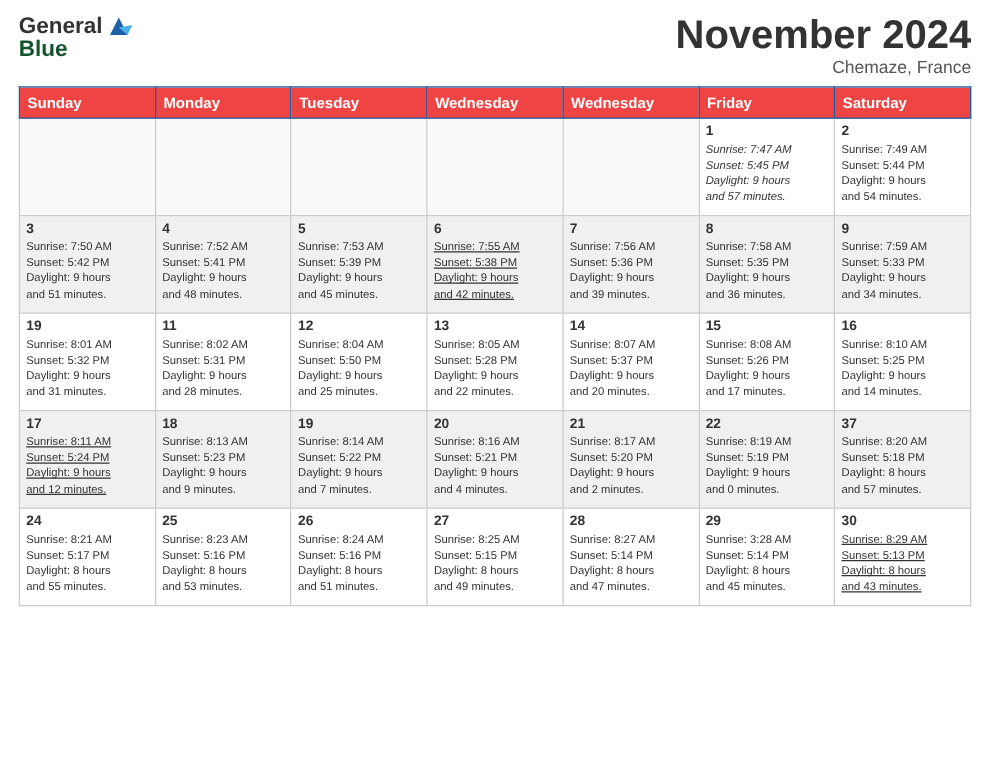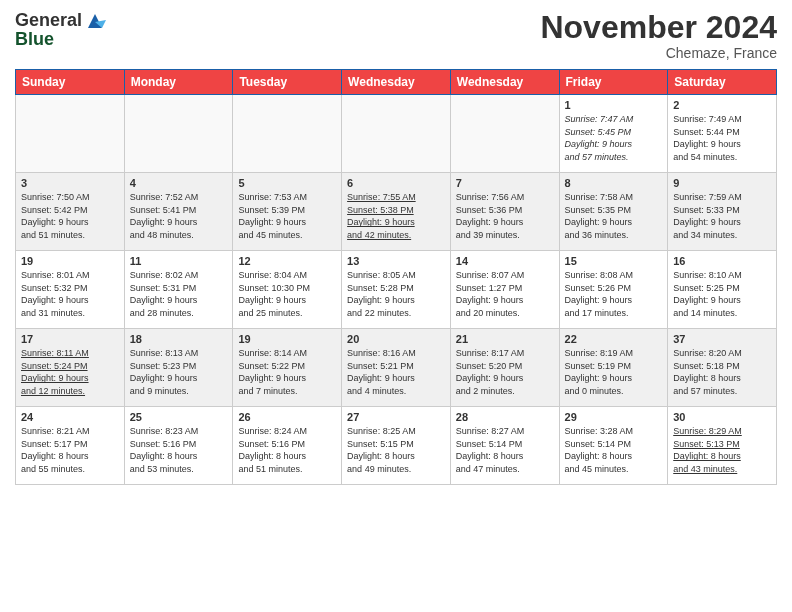--- a/index.html
+++ b/index.html
@@ -216,35 +216,35 @@
           <td>
             <span class="day-num">11</span>
             <div class="day-info" style="white-space: pre-line;">Sunrise: 8:02 AM
 Sunset: 5:31 PM
 Daylight: 9 hours
 and 28 minutes.</div>
           </td>
           <td>
             <span class="day-num">12</span>
             <div class="day-info" style="white-space: pre-line;">Sunrise: 8:04 AM
-Sunset: 10:30 PM
+Sunset: 5:50 PM
 Daylight: 9 hours
 and 25 minutes.</div>
           </td>
           <td>
             <span class="day-num">13</span>
             <div class="day-info" style="white-space: pre-line;">Sunrise: 8:05 AM
 Sunset: 5:28 PM
 Daylight: 9 hours
 and 22 minutes.</div>
           </td>
           <td>
             <span class="day-num">14</span>
             <div class="day-info" style="white-space: pre-line;">Sunrise: 8:07 AM
-Sunset: 1:27 PM
+Sunset: 5:37 PM
 Daylight: 9 hours
 and 20 minutes.</div>
           </td>
           <td>
             <span class="day-num">15</span>
             <div class="day-info" style="white-space: pre-line;">Sunrise: 8:08 AM
 Sunset: 5:26 PM
 Daylight: 9 hours
 and 17 minutes.</div>
           </td>

